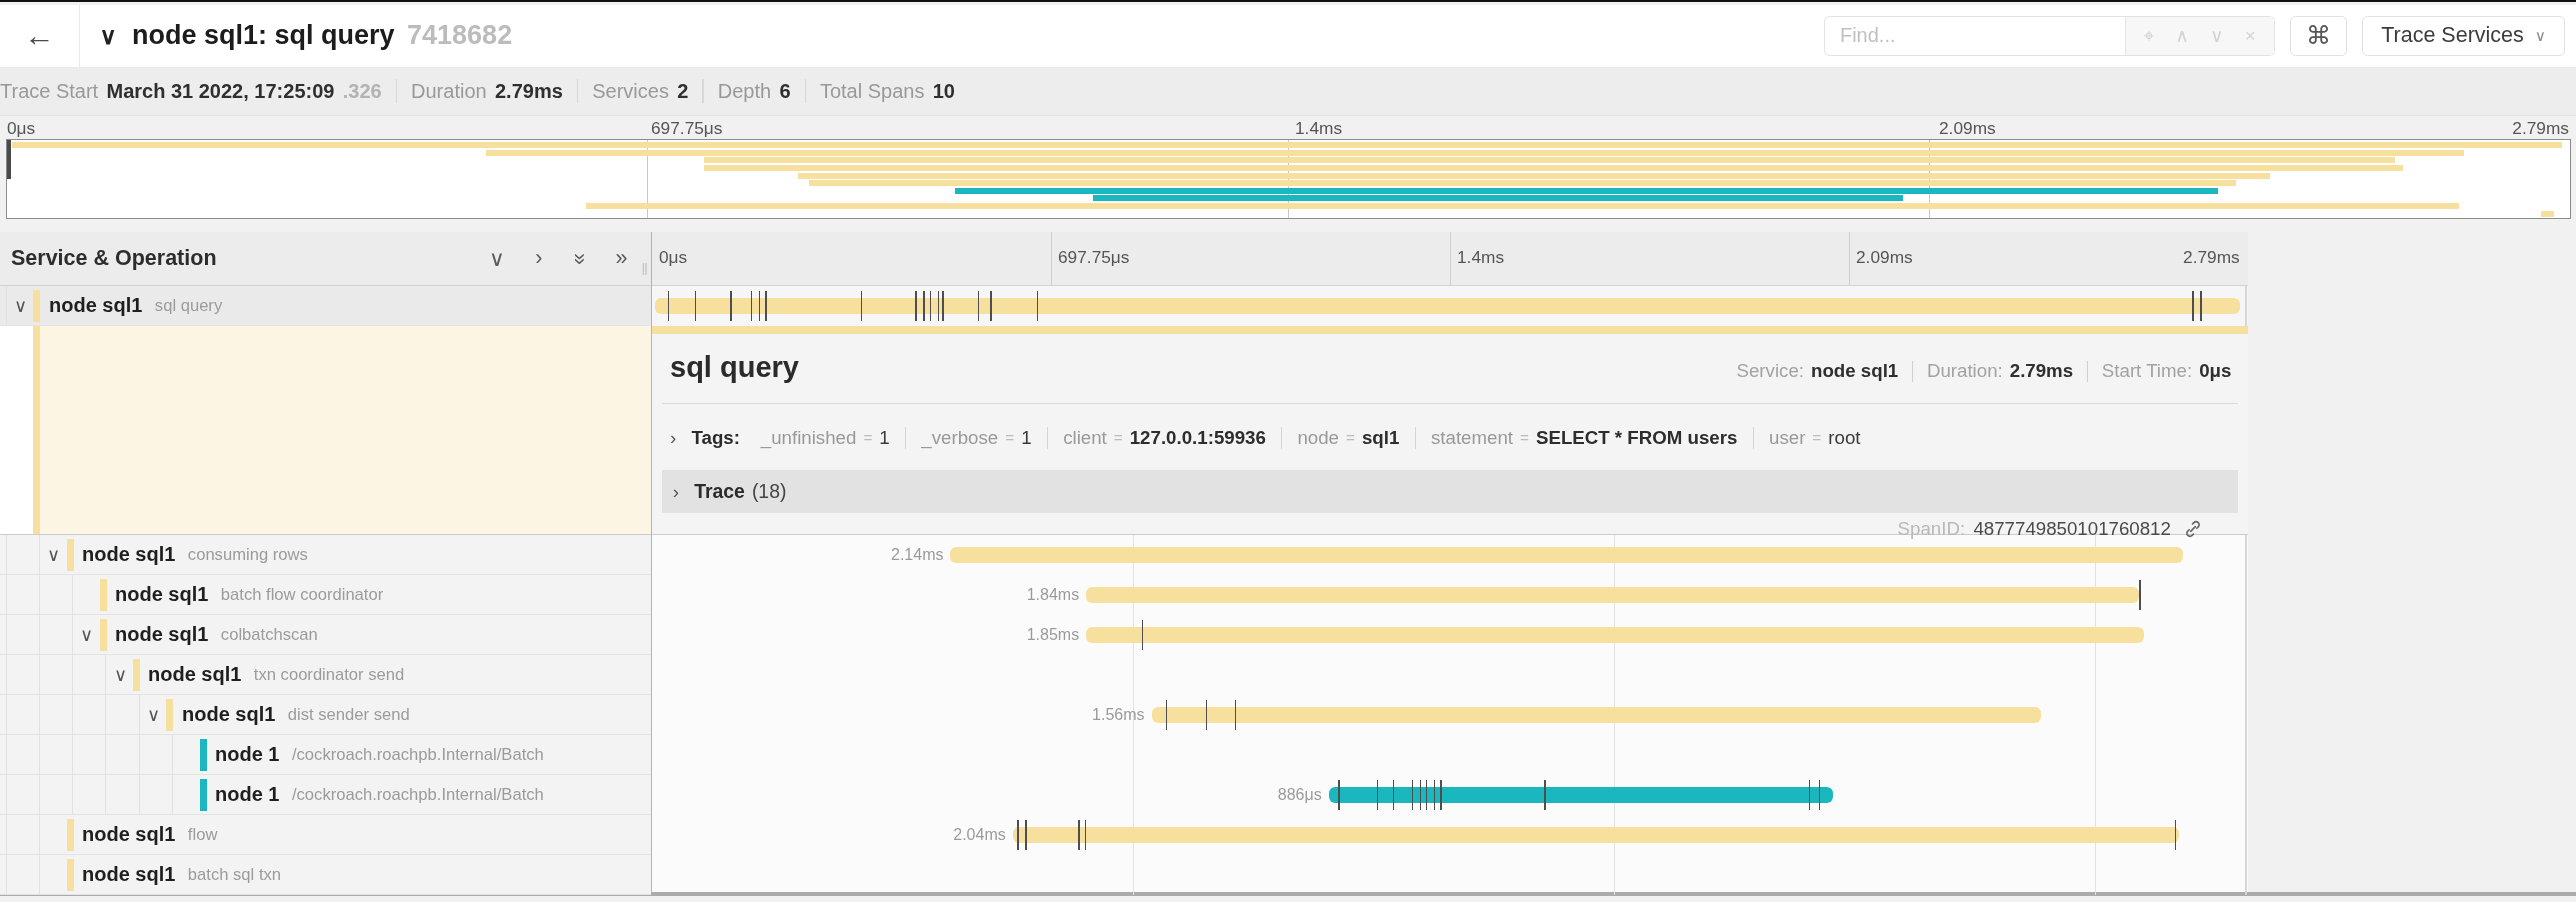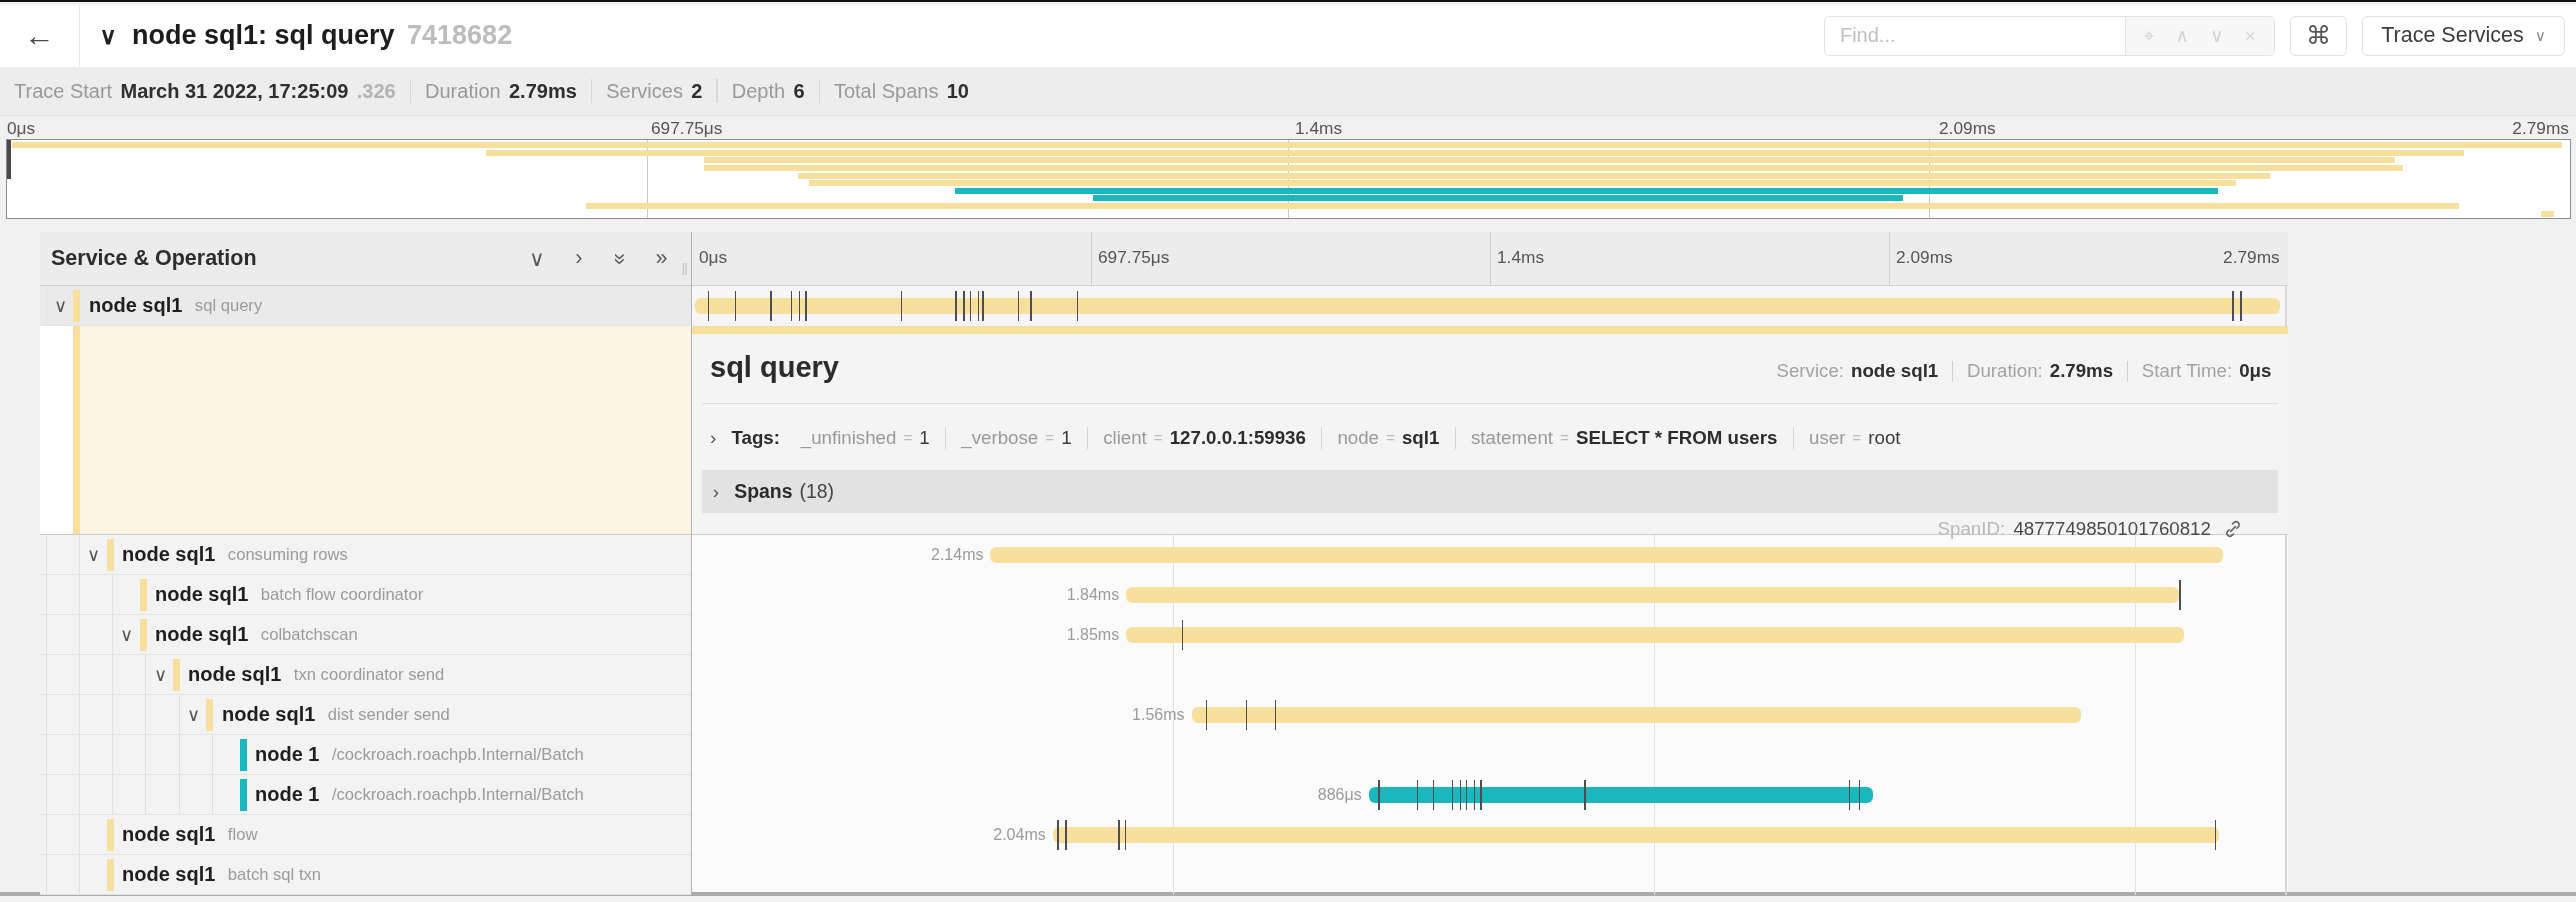--- a/index.html
+++ b/index.html
@@ -23,37 +23,37 @@
   .find-icons{ height:100%; background:#f7f7f7; border-left:1.4px solid #e6e6e6; display:flex;
                align-items:center; gap:21px; padding:0 18px; color:#d3d3d3; font-size:18.7px; }
   .sq-btn{ width:57px; height:40px; border:1.4px solid #e0e0e0; border-radius:5.5px; margin-left:15.3px;
            display:flex; align-items:center; justify-content:center; font-size:25px; color:#555; background:#fff; cursor:pointer;}
   .tt-btn{ height:40px; border:1.4px solid #e0e0e0; border-radius:5.5px; margin:0 11px 0 15.3px;
            display:flex; align-items:center; gap:11px; padding:0 18px; font-size:21.5px; color:#3c3c3c; background:#fff; cursor:pointer;}
   .tt-caret{ font-size:15.3px; color:#888; }
 
   
   .infobar{ position:absolute; left:0; top:65px; width:100%; height:49px; background:#ededed;
-            border-bottom:0.7px solid #e2e2e2; display:flex; align-items:center; padding-left:14px;
+            border-bottom:0.7px solid #e2e2e2; display:flex; align-items:center; 
             font-size:20px; color:#999; }
   .infobar b{ color:#2f2f2f; margin-left:8.3px; }
   .infobar .frac{ color:#b3b3b3; font-weight:bold; }
   .info-sep{ width:1.4px; height:23.6px; background:#d8d8d8; margin:0 14px; }
 
   
   .mm-labels{ position:absolute; left:0; top:116px; width:100%; height:19.4px; font-size:17.3px; color:#555; }
   .mm-labels span{ position:absolute; top:0; }
   .mm-canvas{ position:absolute; left:5.5px; top:137px; width:2565px; height:80px; background:#fff;
               border:1.4px solid #8c8c8c; }
   .mm-grid{ position:absolute; top:0; bottom:0; width:0.7px; background:#c9c9c9; }
   .mm-row{ position:absolute; height:6.2px; }
   .mm-handle{ position:absolute; left:0; top:0; width:4.9px; height:39px; background:#4a4a4a; cursor:ew-resize;}
 
   
-  .main{ position:absolute; left:0; top:230px; width:2248px; height:663px; overflow:hidden;margin-left:40px; }
+  .main{ position:absolute; left:0; top:230px; width:2248px; height:663px; overflow:hidden; }
   .left-base{ position:absolute; left:0; top:54px; width:651px; bottom:0; background:#f3f3f3; }
   .right-base{ position:absolute; left:652px; top:54px; right:0; bottom:0; background:#fbfbfb; }
   .pane-divider{ position:absolute; left:651px; top:0; width:1.4px; bottom:0; background:#b3b3b3; z-index:30; }
   .v-grid{ position:absolute; top:54px; bottom:0; width:0.7px; background:#e2e2e2; z-index:1; }
   .main-right-edge{ position:absolute; right:1.4px; top:0; bottom:0; width:1.4px; background:#d6d6d6; z-index:2;}
 
   
   .col-header{ position:absolute; left:0; top:0; width:100%; height:54px; z-index:10; }
   .col-header .lh{ position:absolute; left:0; top:0; width:651px; height:100%; background:#ececec;
                    border-bottom:1.4px solid #d2d2d2; display:flex; align-items:center; }
@@ -306,21 +306,21 @@
                   </span>
                   <span class="tag-item">
                     <span class="tag-key">user</span>
                     <span class="tag-eq">=</span>
                     <span class="tag-val">root</span>
                   </span>
                 </span>
             </div>
             <div class="d-logs">
               <span class="d-chev">›</span>
-              <b>Spans</b>
+              <b>Trace</b>
               <span class="cnt">(18)</span>
             </div>
             <div class="d-spanid">
               <span>SpanID:</span>
               <span class="val">4877749850101760812</span>
               <svg class="link-icon" width="22" height="22" viewBox="0 0 24 24" fill="none" stroke="#666" stroke-width="1.8" stroke-linecap="round">
                 <path d="M9.5 14.5l5-5"></path>
                 <path d="M11.5 6.5L13 5a3.3 3.3 0 0 1 4.7 4.7L16.2 11.2"></path>
                 <path d="M12.5 17.5L11 19a3.3 3.3 0 0 1-4.7-4.7L7.8 12.8"></path>
               </svg>

